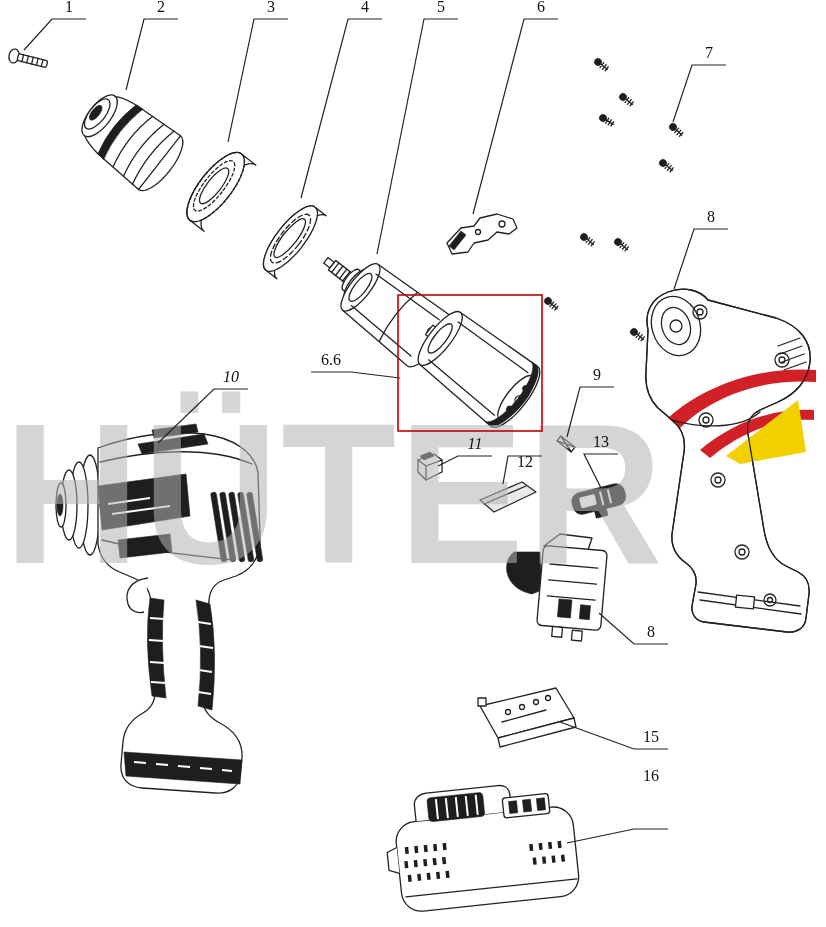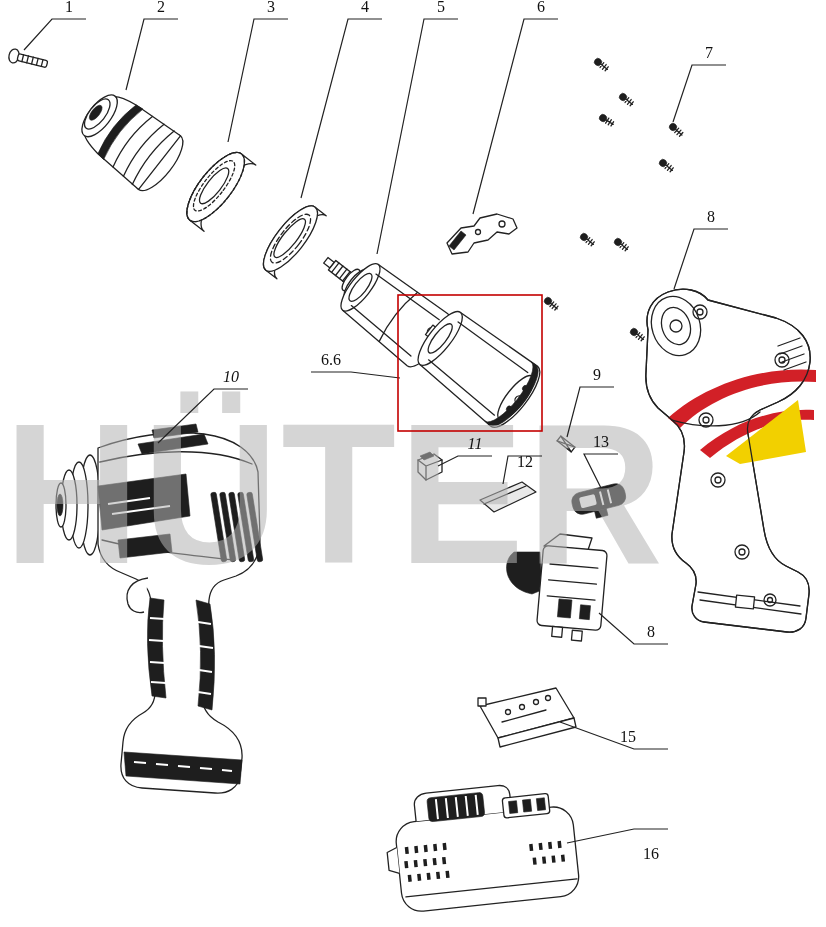--- a/index.html
+++ b/index.html
@@ -283,17 +283,17 @@
       <div class="part-label" style="left: 331px; top: 370px;">6.6</div>
       <div class="part-label" style="left: 541px; top: 17px;">6</div>
       <div class="part-label" style="left: 709px; top: 63px;">7</div>
       <div class="part-label" style="left: 711px; top: 227px;">8</div>
       <div class="part-label" style="left: 597px; top: 385px;">9</div>
       <div class="part-label" style="left: 231px; top: 387px; font-style: italic;">10</div>
       <div class="part-label" style="left: 475px; top: 454px; font-style: italic;">11</div>
       <div class="part-label" style="left: 525px; top: 472px; text-align: center;">12</div>
       <div class="part-label" style="left: 601px; top: 452px;">13</div>
       <div class="part-label" style="left: 651px; top: 642px;">8</div>
-      <div class="part-label" style="left: 628px; top: 747px;">15</div>
-      <div class="part-label" style="left: 651px; top: 864px;">16</div>
+      <div class="part-label" style="left: 651px; top: 747px;">15</div>
+      <div class="part-label" style="left: 651px; top: 786px;">16</div>
     </div>
 
 </div>
 
 </body></html>

